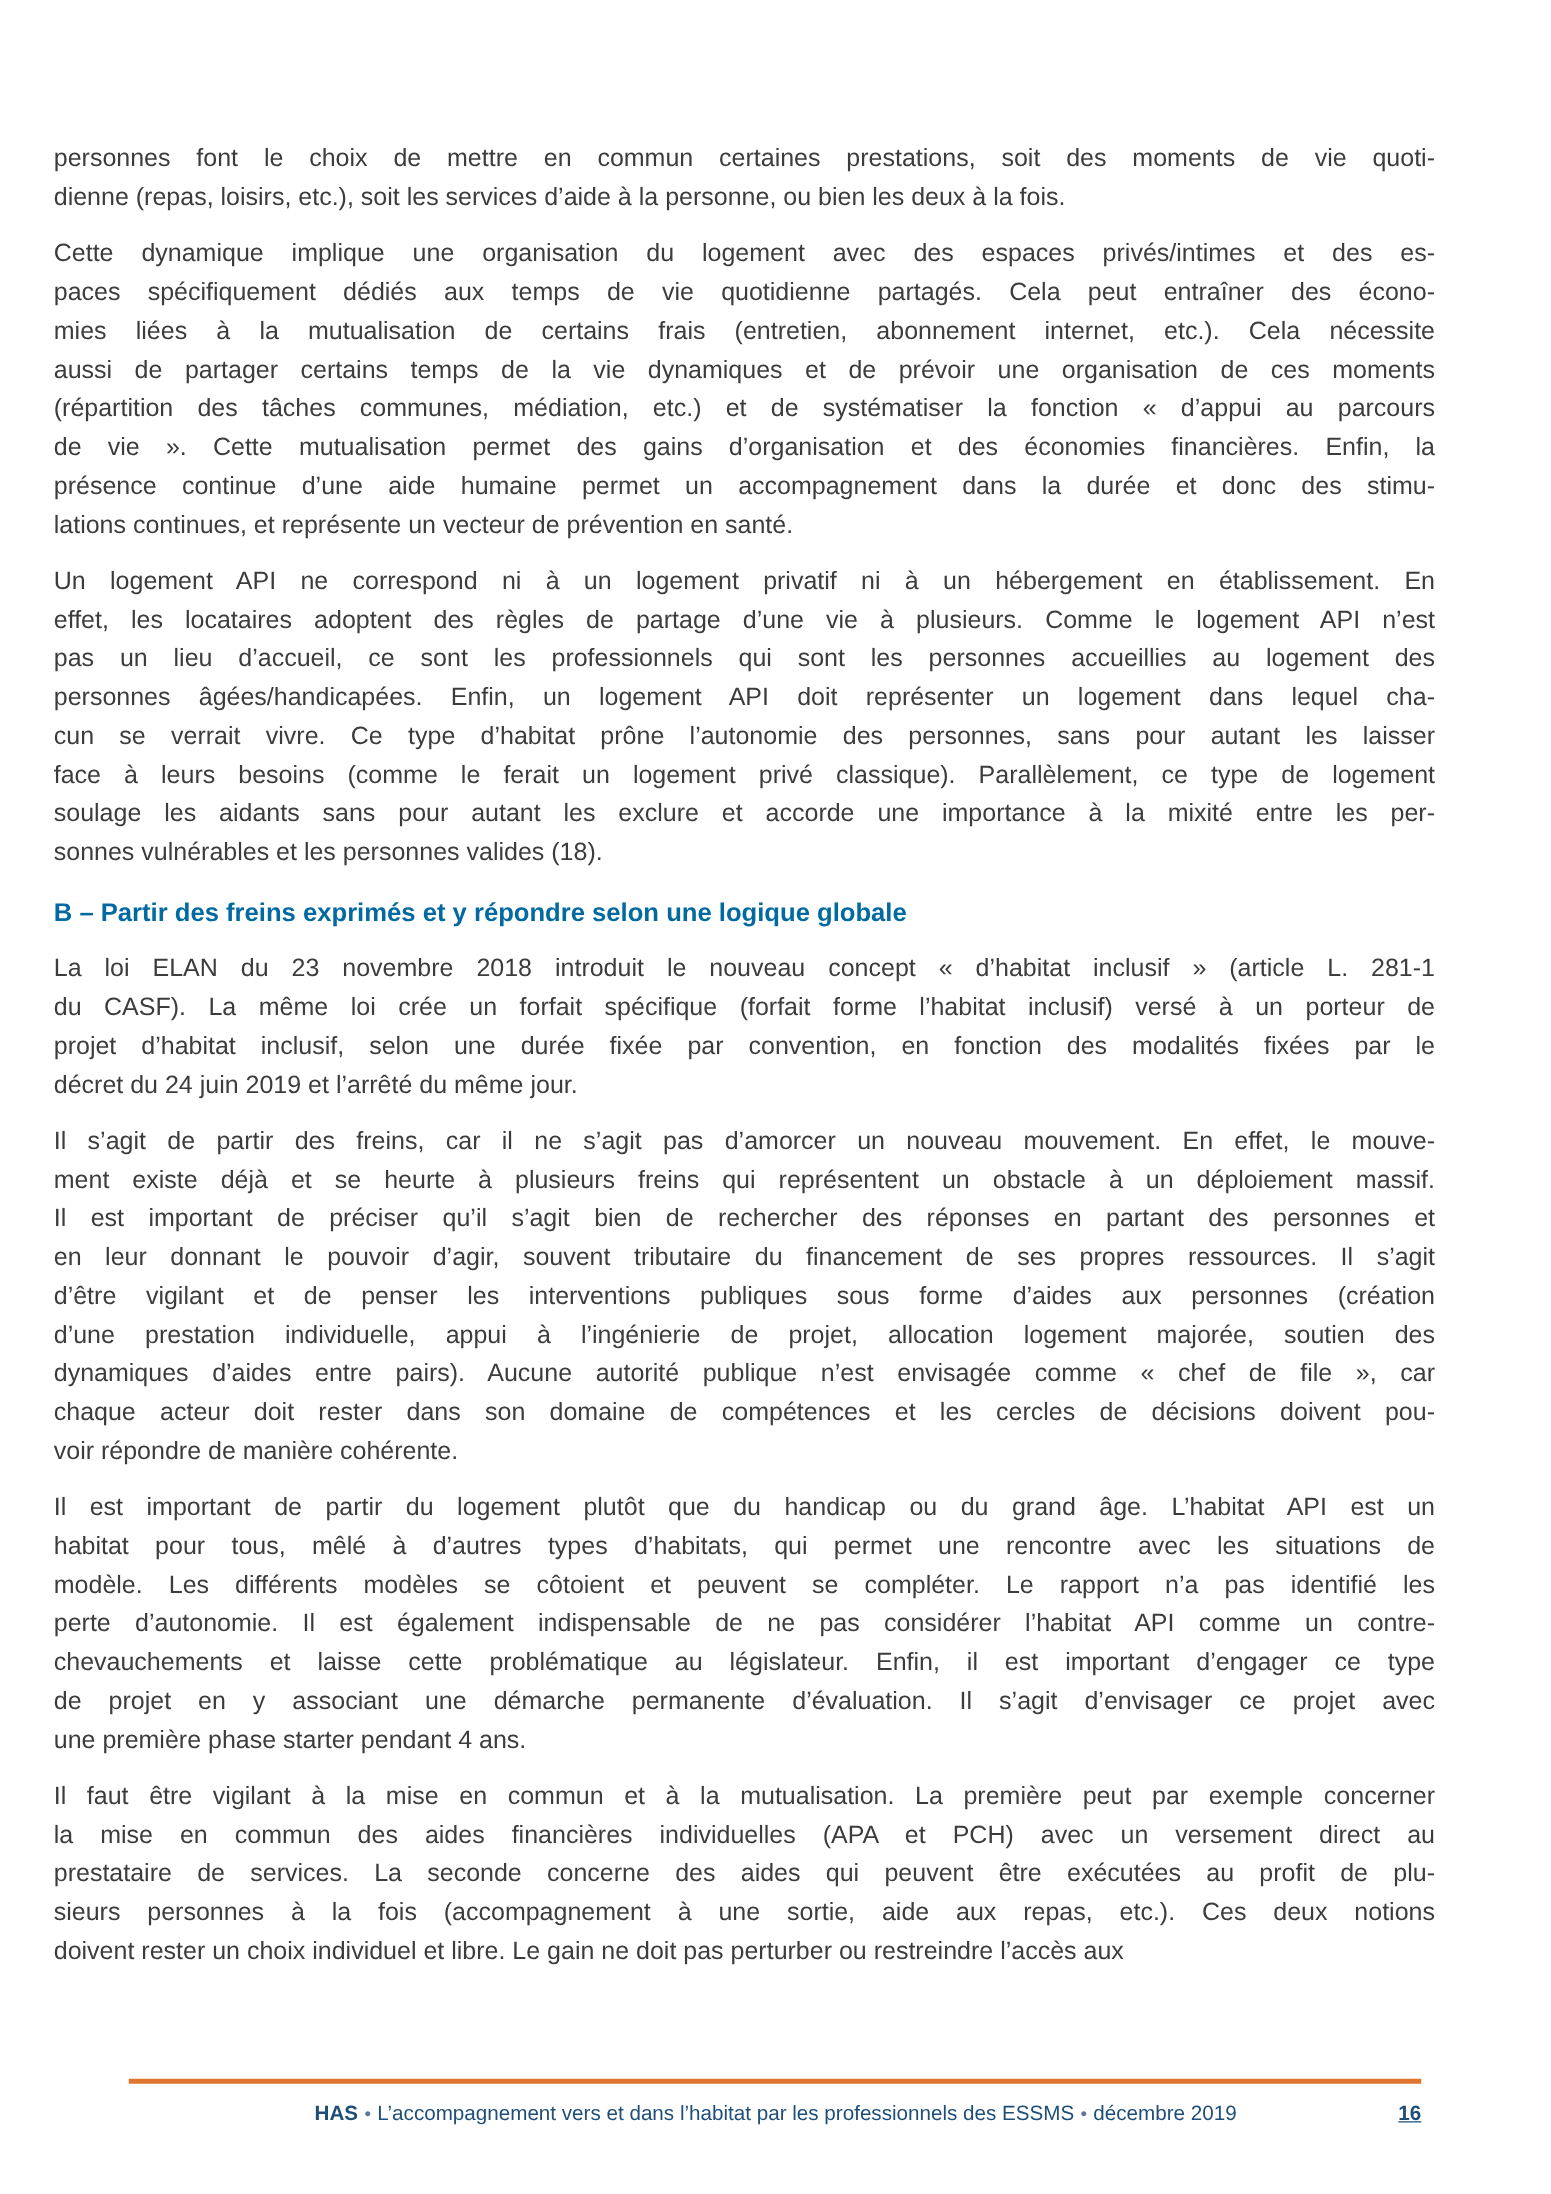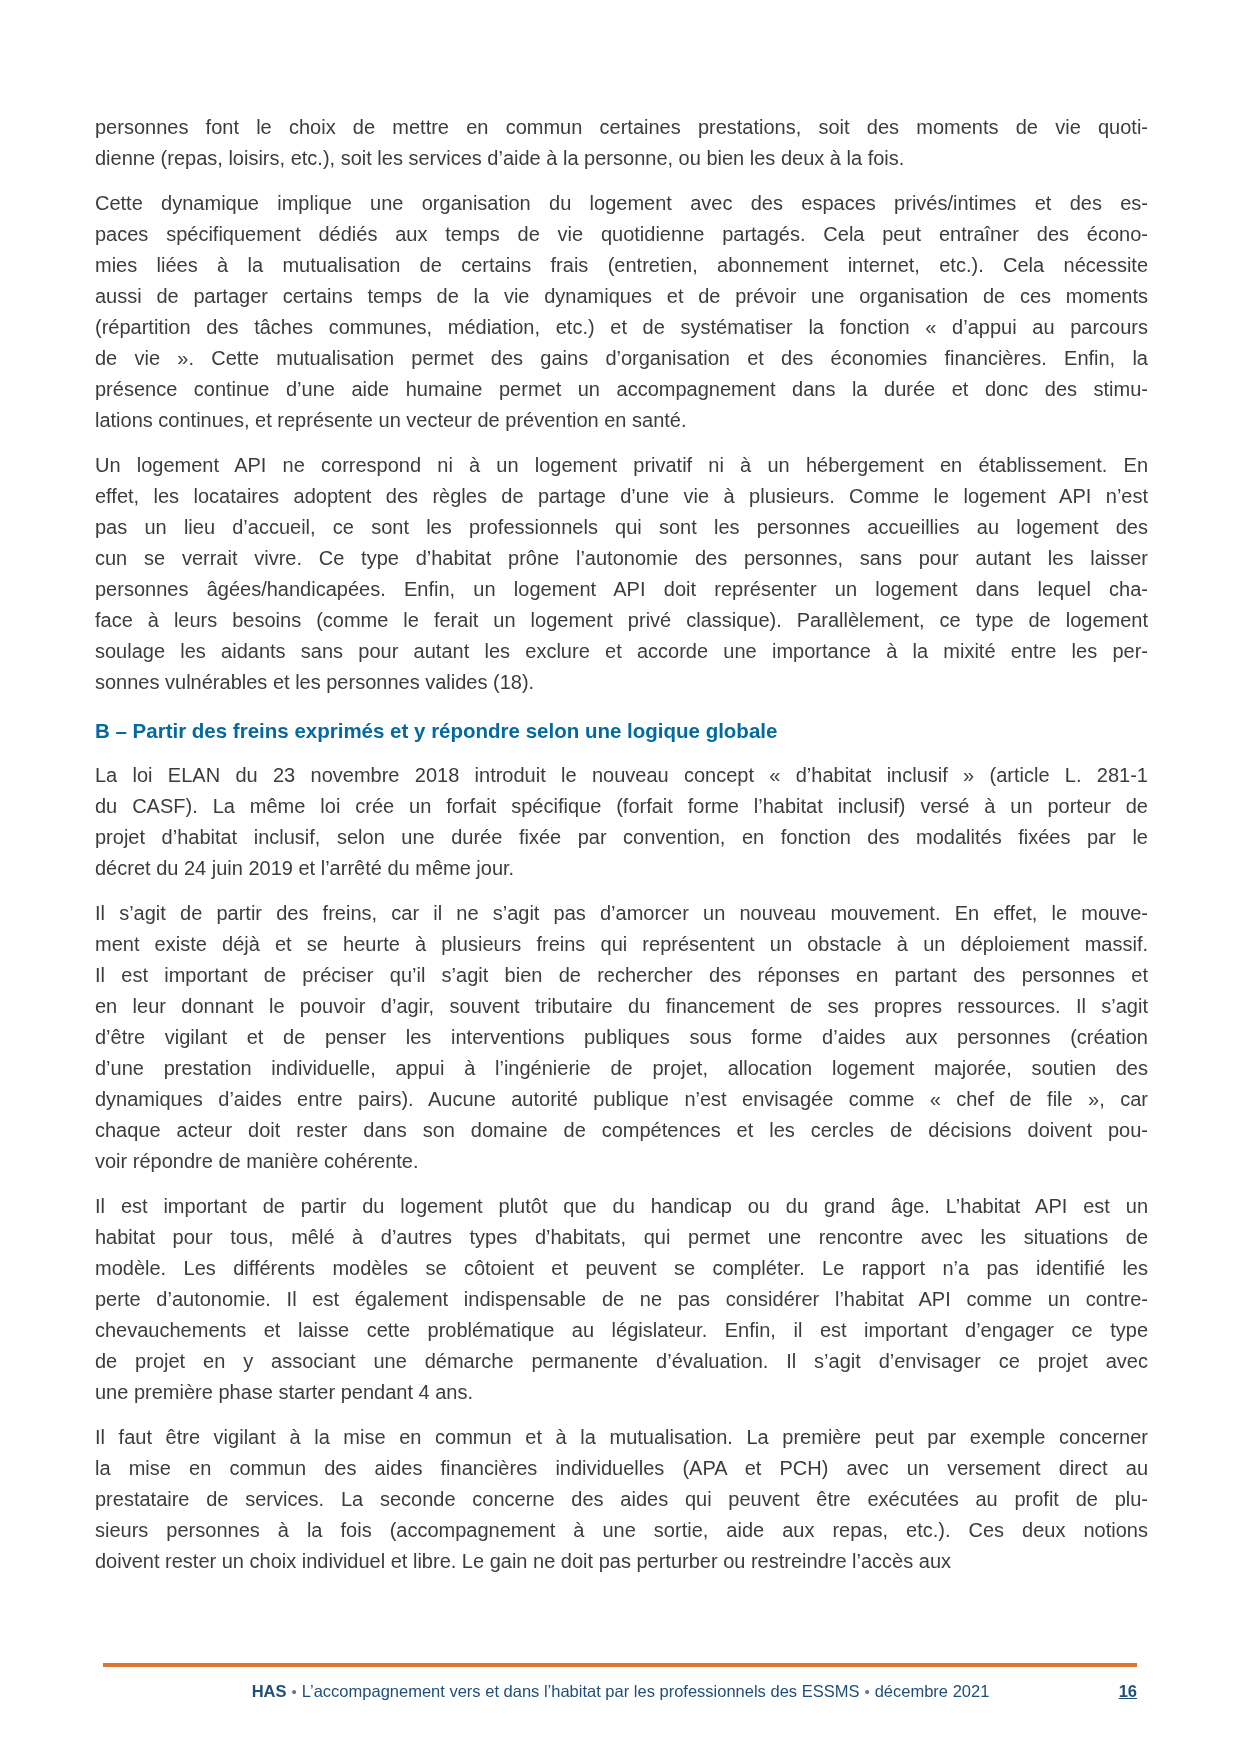--- a/index.html
+++ b/index.html
@@ -10,21 +10,21 @@
   .page {
     position: relative;
     width: 1241px;
     height: 1755px;
     background: #ffffff;
     overflow: hidden;
     font-family: "Liberation Sans", "DejaVu Sans", sans-serif;
     color: #3c3c3c;
   }
   .doc-body {
-    padding: 112px 93px 0 95px;
+    padding: 112px 93px 0 43px;
   }
   .para {
     margin: 0 0 14px 0;
     font-size: 20px;
     line-height: 31px;
     color: #3c3c3c;
   }
   .para .line {
     display: block;
     text-align: justify;
@@ -98,22 +98,22 @@
         <span class="line">aussi de partager certains temps de la vie dynamiques et de prévoir une organisation de ces moments</span>
         <span class="line">(répartition des tâches communes, médiation, etc.) et de systématiser la fonction « d’appui au parcours</span>
         <span class="line">de vie ». Cette mutualisation permet des gains d’organisation et des économies financières. Enfin, la</span>
         <span class="line">présence continue d’une aide humaine permet un accompagnement dans la durée et donc des stimu-</span>
         <span class="line">lations continues, et représente un vecteur de prévention en santé.</span>
       </p>
       <p class="para">
         <span class="line">Un logement API ne correspond ni à un logement privatif ni à un hébergement en établissement. En</span>
         <span class="line">effet, les locataires adoptent des règles de partage d’une vie à plusieurs. Comme le logement API n’est</span>
         <span class="line">pas un lieu d’accueil, ce sont les professionnels qui sont les personnes accueillies au logement des</span>
+        <span class="line">personnes âgées/handicapées. Enfin, un logement API doit représenter un logement dans lequel cha-</span>
         <span class="line">cun se verrait vivre. Ce type d’habitat prône l’autonomie des personnes, sans pour autant les laisser</span>
-        <span class="line">personnes âgées/handicapées. Enfin, un logement API doit représenter un logement dans lequel cha-</span>
         <span class="line">face à leurs besoins (comme le ferait un logement privé classique). Parallèlement, ce type de logement</span>
         <span class="line">soulage les aidants sans pour autant les exclure et accorde une importance à la mixité entre les per-</span>
         <span class="line">sonnes vulnérables et les personnes valides (18).</span>
       </p>
       <h2 class="heading">
         <span class="line">B – Partir des freins exprimés et y répondre selon une logique globale</span>
       </h2>
       <p class="para">
         <span class="line">La loi ELAN du 23 novembre 2018 introduit le nouveau concept « d’habitat inclusif » (article L. 281-1</span>
         <span class="line">du CASF). La même loi crée un forfait spécifique (forfait forme l’habitat inclusif) versé à un porteur de</span>
@@ -146,19 +146,19 @@
         <span class="line">prestataire de services. La seconde concerne des aides qui peuvent être exécutées au profit de plu-</span>
         <span class="line">sieurs personnes à la fois (accompagnement à une sortie, aide aux repas, etc.). Ces deux notions</span>
         <span class="line">doivent rester un choix individuel et libre. Le gain ne doit pas perturber ou restreindre l’accès aux</span>
       </p>
     </main>
 
   <footer class="footer">
     <div class="footer-rule"></div>
     <div class="footer-row">
       <div class="footer-center">
-        <span class="footer-org">HAS</span><span class="footer-sep">•</span><span>L’accompagnement vers et dans l’habitat par les professionnels des ESSMS</span><span class="footer-sep">•</span><span>décembre 2021</span>
+        <span class="footer-org">HAS</span><span class="footer-sep">•</span><span>L’accompagnement vers et dans l’habitat par les professionnels des ESSMS</span><span class="footer-sep">•</span><span>décembre 2019</span>
       </div>
       <div class="footer-page">16</div>
     </div>
   </footer>
 
 </div>
 
 </body></html>

